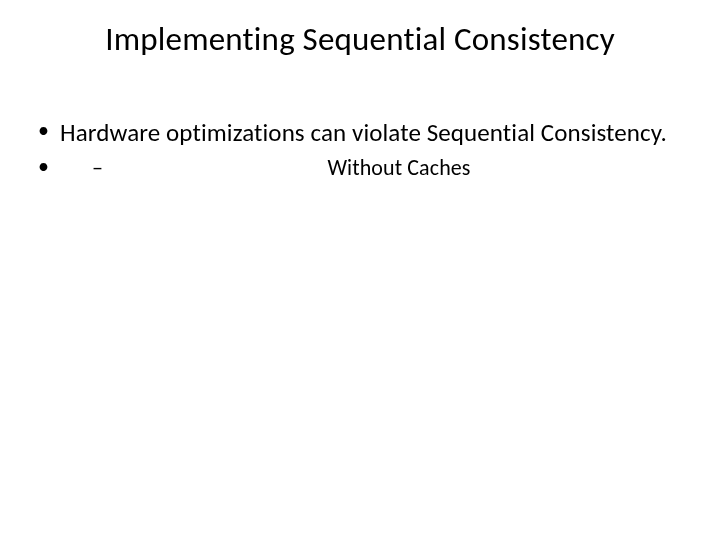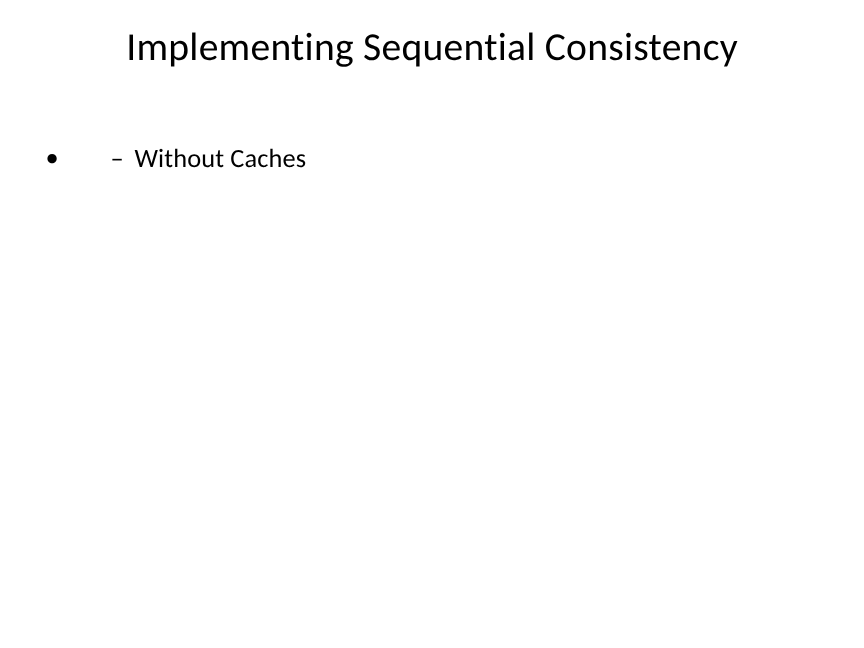--- a/index.html
+++ b/index.html
@@ -43,20 +43,21 @@
       content: "•";
       position: absolute;
       left: 4px;
       top: 0;
       font-size: 22px;
     }
     .sub-list {
       list-style: none;
       margin-top: 6px;
       padding-left: 30px;
+      text-align: center;
     }
     .sub-item {
       position: relative;
       padding-left: 22px;
       font-size: 22px;
       line-height: 1.25;
       margin-bottom: 2px;
     }
     .sub-item::before {
       content: "–";
@@ -67,20 +68,23 @@
     }
   </style>
 </head>
 <body>
 
 <div class="slide">
   <h1 class="title">Implementing Sequential Consistency</h1>
   <div class="content">
     <ul class="bullet-list">
       <li class="bullet-item">
+        <span>Hardware optimizations can violate Sequential Consistency.</span>
+      </li>
+      <li class="bullet-item">
         <ul class="sub-list">
           <li class="sub-item">
             <span>Without Caches</span>
           </li>
         </ul>
       </li>
     </ul>
   </div>
 </div>
 

